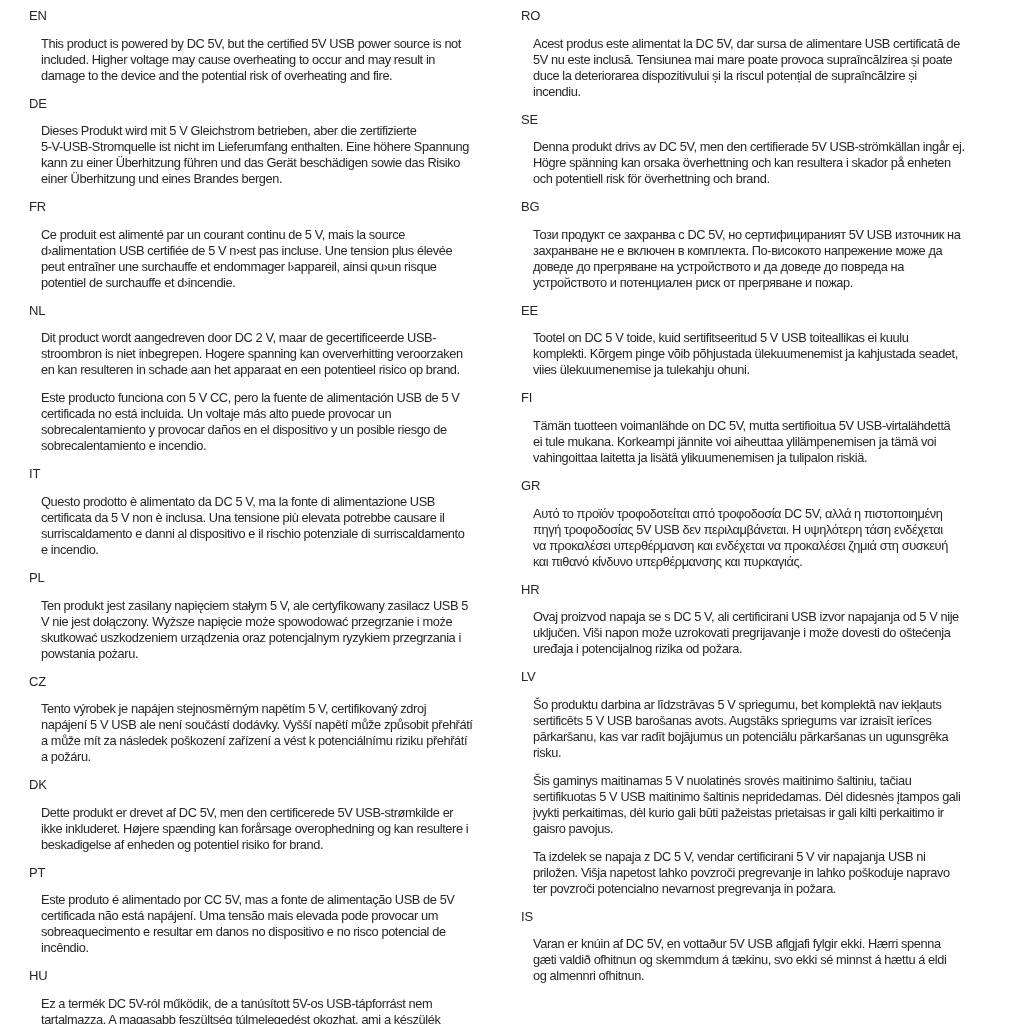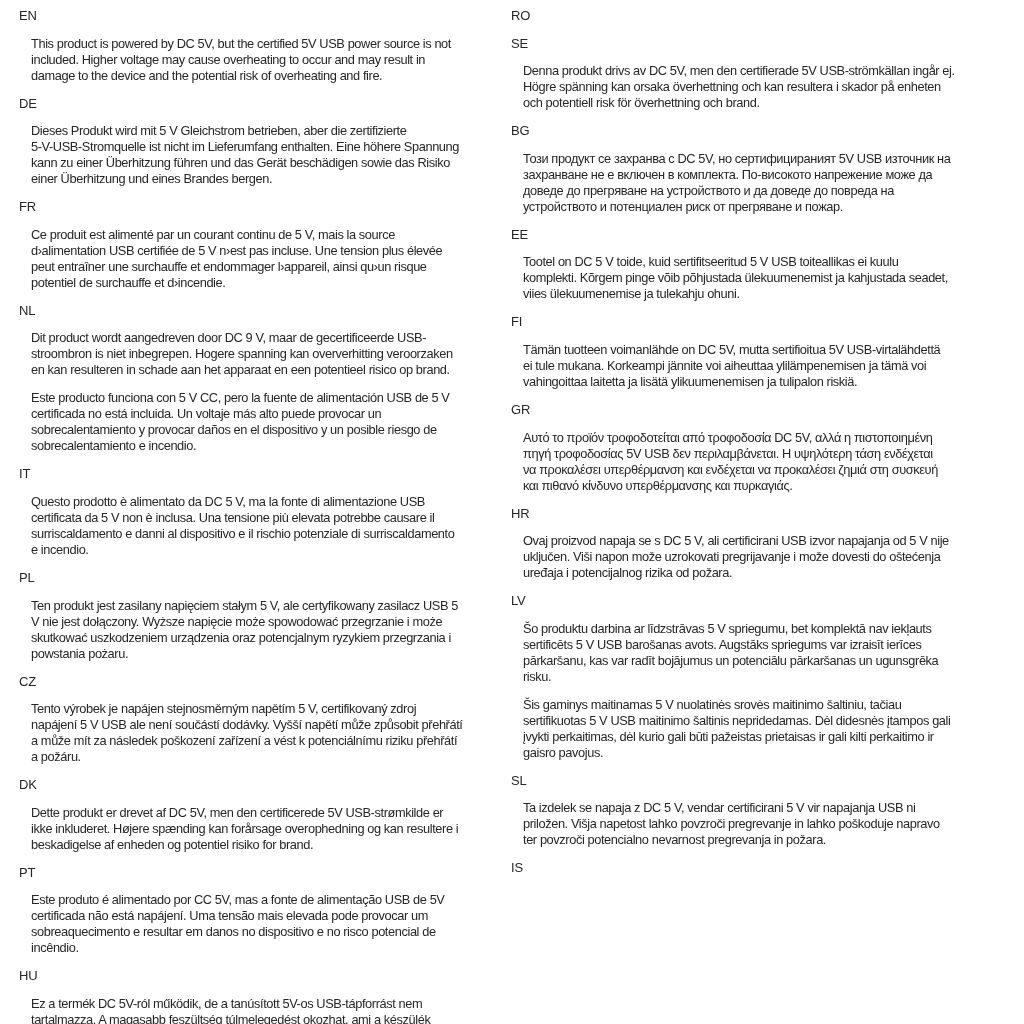--- a/index.html
+++ b/index.html
@@ -7,21 +7,21 @@
     padding: 0;
     background: #ffffff;
     width: 1024px;
     height: 1024px;
     overflow: hidden;
   }
   .page {
     box-sizing: border-box;
     width: 1024px;
     height: 1024px;
-    padding: 8px 10px 0 19px;
+    padding: 8px 10px 0 29px;
     background: #ffffff;
     font-family: "Liberation Sans", sans-serif;
     color: #262626;
     display: flex;
     flex-direction: row;
   }
   .col {
     width: 492px;
     flex: 0 0 492px;
   }
@@ -74,21 +74,21 @@
     <section class="lang-block">
       <h2 class="lang-code">FR</h2>
       <p class="lang-text">Ce produit est alimenté par un courant continu de 5 V, mais la source
 d›alimentation USB certifiée de 5 V n›est pas incluse. Une tension plus élevée
 peut entraîner une surchauffe et endommager l›appareil, ainsi qu›un risque
 potentiel de surchauffe et d›incendie.</p>
     </section>
 
     <section class="lang-block">
       <h2 class="lang-code">NL</h2>
-      <p class="lang-text">Dit product wordt aangedreven door DC 9 V, maar de gecertificeerde USB-
+      <p class="lang-text">Dit product wordt aangedreven door DC 2 V, maar de gecertificeerde USB-
 stroombron is niet inbegrepen. Hogere spanning kan oververhitting veroorzaken
 en kan resulteren in schade aan het apparaat en een potentieel risico op brand.</p>
     </section>
 
     <section class="lang-block">
       <p class="lang-text">Este producto funciona con 5 V CC, pero la fuente de alimentación USB de 5 V
 certificada no está incluida. Un voltaje más alto puede provocar un
 sobrecalentamiento y provocar daños en el dispositivo y un posible riesgo de
 sobrecalentamiento e incendio.</p>
     </section>
@@ -145,20 +145,24 @@
 ikke inkludert. Høyere spenning kan føre til overoppheting, skade på enheten og
 potensiell risiko for brann.</p>
     </section>
 
   </div>
 
   <div class="col right">
 
     <section class="lang-block">
       <h2 class="lang-code">RO</h2>
+      <p class="lang-text">Acest produs este alimentat la DC 5V, dar sursa de alimentare USB certificată de
+5V nu este inclusă. Tensiunea mai mare poate provoca supraîncălzirea și poate
+duce la deteriorarea dispozitivului și la riscul potențial de supraîncălzire și
+incendiu.</p>
     </section>
 
     <section class="lang-block">
       <h2 class="lang-code">SE</h2>
       <p class="lang-text">Denna produkt drivs av DC 5V, men den certifierade 5V USB-strömkällan ingår ej.
 Högre spänning kan orsaka överhettning och kan resultera i skador på enheten
 och potentiell risk för överhettning och brand.</p>
     </section>
 
     <section class="lang-block">
@@ -208,25 +212,27 @@
 
     <section class="lang-block">
       <p class="lang-text">Šis gaminys maitinamas 5 V nuolatinės srovės maitinimo šaltiniu, tačiau
 sertifikuotas 5 V USB maitinimo šaltinis nepridedamas. Dėl didesnės įtampos gali
 įvykti perkaitimas, dėl kurio gali būti pažeistas prietaisas ir gali kilti perkaitimo ir
 gaisro pavojus.</p>
     </section>
 
 
     <section class="lang-block">
-      <h2 class="lang-code">SL</h2>
       <p class="lang-text">Ta izdelek se napaja z DC 5 V, vendar certificirani 5 V vir napajanja USB ni
 priložen. Višja napetost lahko povzroči pregrevanje in lahko poškoduje napravo
 ter povzroči potencialno nevarnost pregrevanja in požara.</p>
     </section>
 
     <section class="lang-block">
       <h2 class="lang-code">IS</h2>
+      <p class="lang-text">Varan er knúin af DC 5V, en vottaður 5V USB aflgjafi fylgir ekki. Hærri spenna
+gæti valdið ofhitnun og skemmdum á tækinu, svo ekki sé minnst á hættu á eldi
+og almennri ofhitnun.</p>
     </section>
 
   </div>
 
 </div>
 
 </body></html>

